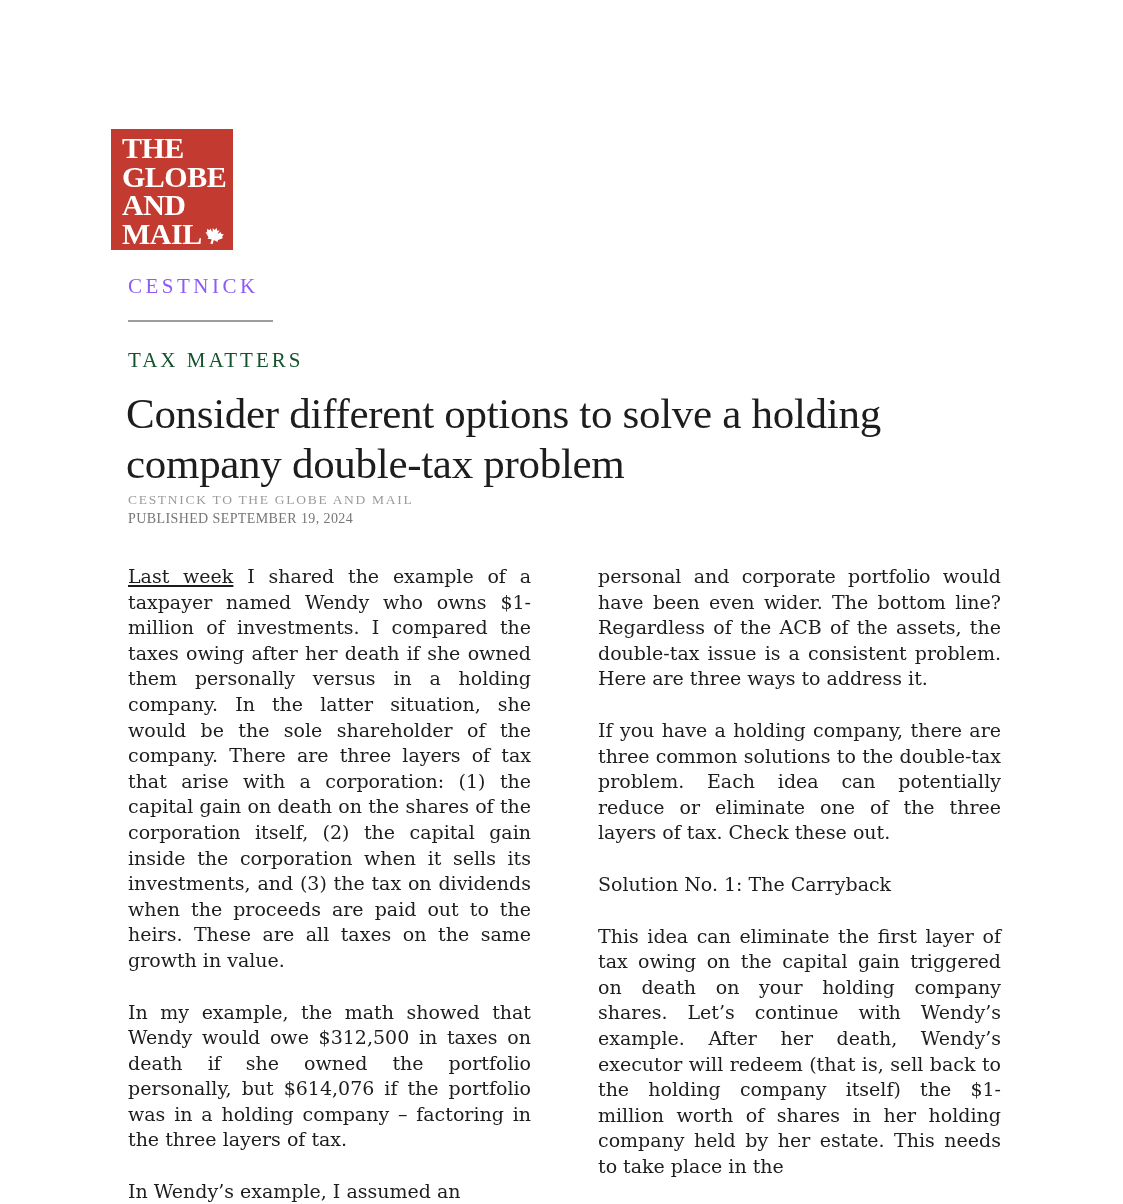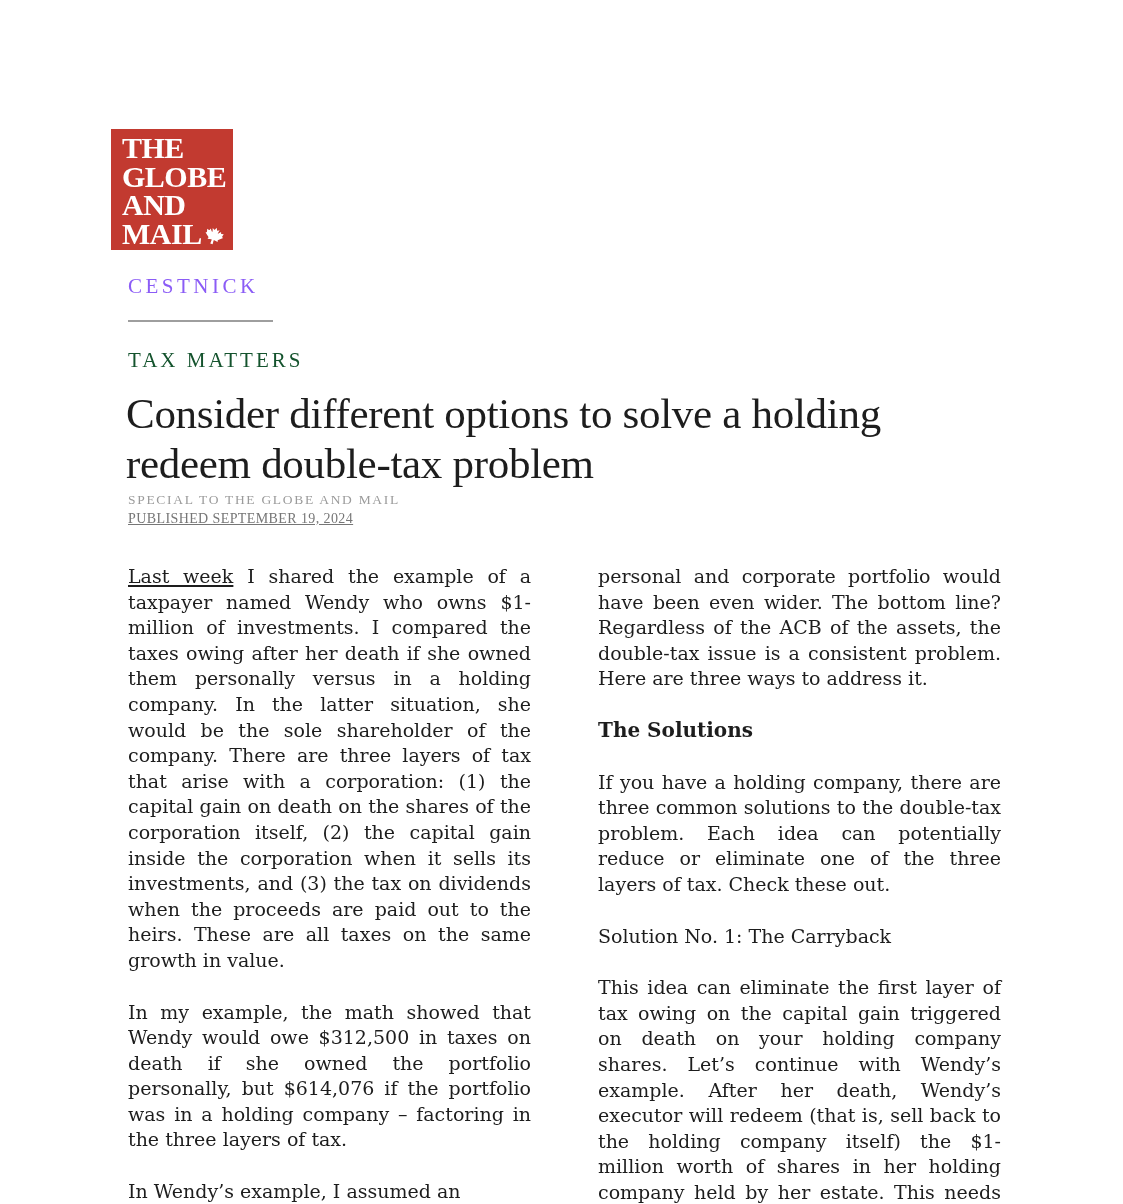--- a/index.html
+++ b/index.html
@@ -86,21 +86,20 @@
     letter-spacing: 1.7px;
     color: #9b9b9b;
   }
   .published {
     position: absolute;
     left: 128px; top: 511px;
     font-family: "Liberation Serif", serif;
     font-size: 14px;
     letter-spacing: 0.4px;
     color: #767676;
-    text-decoration: underline;
   }
 
   
   .body-columns {
     position: absolute;
     left: 128px; top: 564px;
     width: 873px;
     display: flex;
     gap: 67px;
   }
@@ -141,35 +140,34 @@
       <svg class="leaf" viewBox="0 0 512 512" aria-hidden="true">
         <path fill="#ffffff" d="M256 10 L225 75 C221 84 213 85 205 80 L158 53 L180 140 C183 153 172 158 163 147 L108 82 L96 120 C93 129 85 132 76 130 L22 118 L40 190 C43 203 39 209 28 212 L6 219 L116 312 C124 319 126 327 123 336 L112 370 L212 352 C223 350 229 355 228 366 L223 470 L289 470 L284 366 C283 355 289 350 300 352 L400 370 L389 336 C386 327 388 319 396 312 L506 219 L484 212 C473 209 469 203 472 190 L490 118 L436 130 C427 132 419 129 416 120 L404 82 L349 147 C340 158 329 153 332 140 L354 53 L307 80 C299 85 291 84 287 75 Z"></path>
       </svg>
     </div>
   </div>
 
   <div class="author-label">CESTNICK</div>
   <hr class="rule">
   <div class="column-label">TAX MATTERS</div>
 
-  <h1 class="headline">Consider different options to solve a holding redeem double-tax problem</h1>
-  <div class="byline">SPECIAL TO THE GLOBE AND MAIL</div>
+  <h1 class="headline">Consider different options to solve a holding company double-tax problem</h1>
+  <div class="byline">CESTNICK TO THE GLOBE AND MAIL</div>
   <div class="published">PUBLISHED SEPTEMBER 19, 2024</div>
 
   <div class="body-columns">
 
     <div class="col">
       <p><a class="body-link">Last week</a><span> I shared the example of a taxpayer named Wendy who owns $1-million of investments. I compared the taxes owing after her death if she owned them personally versus in a holding company. In the latter situation, she would be the sole shareholder of the company. There are three layers of tax that arise with a corporation: (1) the capital gain on death on the shares of the corporation itself, (2) the capital gain inside the corporation when it sells its investments, and (3) the tax on dividends when the proceeds are paid out to the heirs. These are all taxes on the same growth in value.</span></p>
       <p>In my example, the math showed that Wendy would owe $312,500 in taxes on death if she owned the portfolio personally, but $614,076 if the portfolio was in a holding company – factoring in the three layers of tax.</p>
       <p>In Wendy’s example, I assumed an</p>
     </div>
 
     <div class="col">
       <p>personal and corporate portfolio would have been even wider. The bottom line? Regardless of the ACB of the assets, the double-tax issue is a consistent problem. Here are three ways to address it.</p>
-      <h2>The Solutions</h2>
       <p>If you have a holding company, there are three common solutions to the double-tax problem. Each idea can potentially reduce or eliminate one of the three layers of tax. Check these out.</p>
       <p>Solution No. 1: The Carryback</p>
       <p>This idea can eliminate the first layer of tax owing on the capital gain triggered on death on your holding company shares. Let’s continue with Wendy’s example. After her death, Wendy’s executor will redeem (that is, sell back to the holding company itself) the $1-million worth of shares in her holding company held by her estate. This needs to take place in the</p>
     </div>
 
   </div>
 
 </div>
 
 </body></html>

